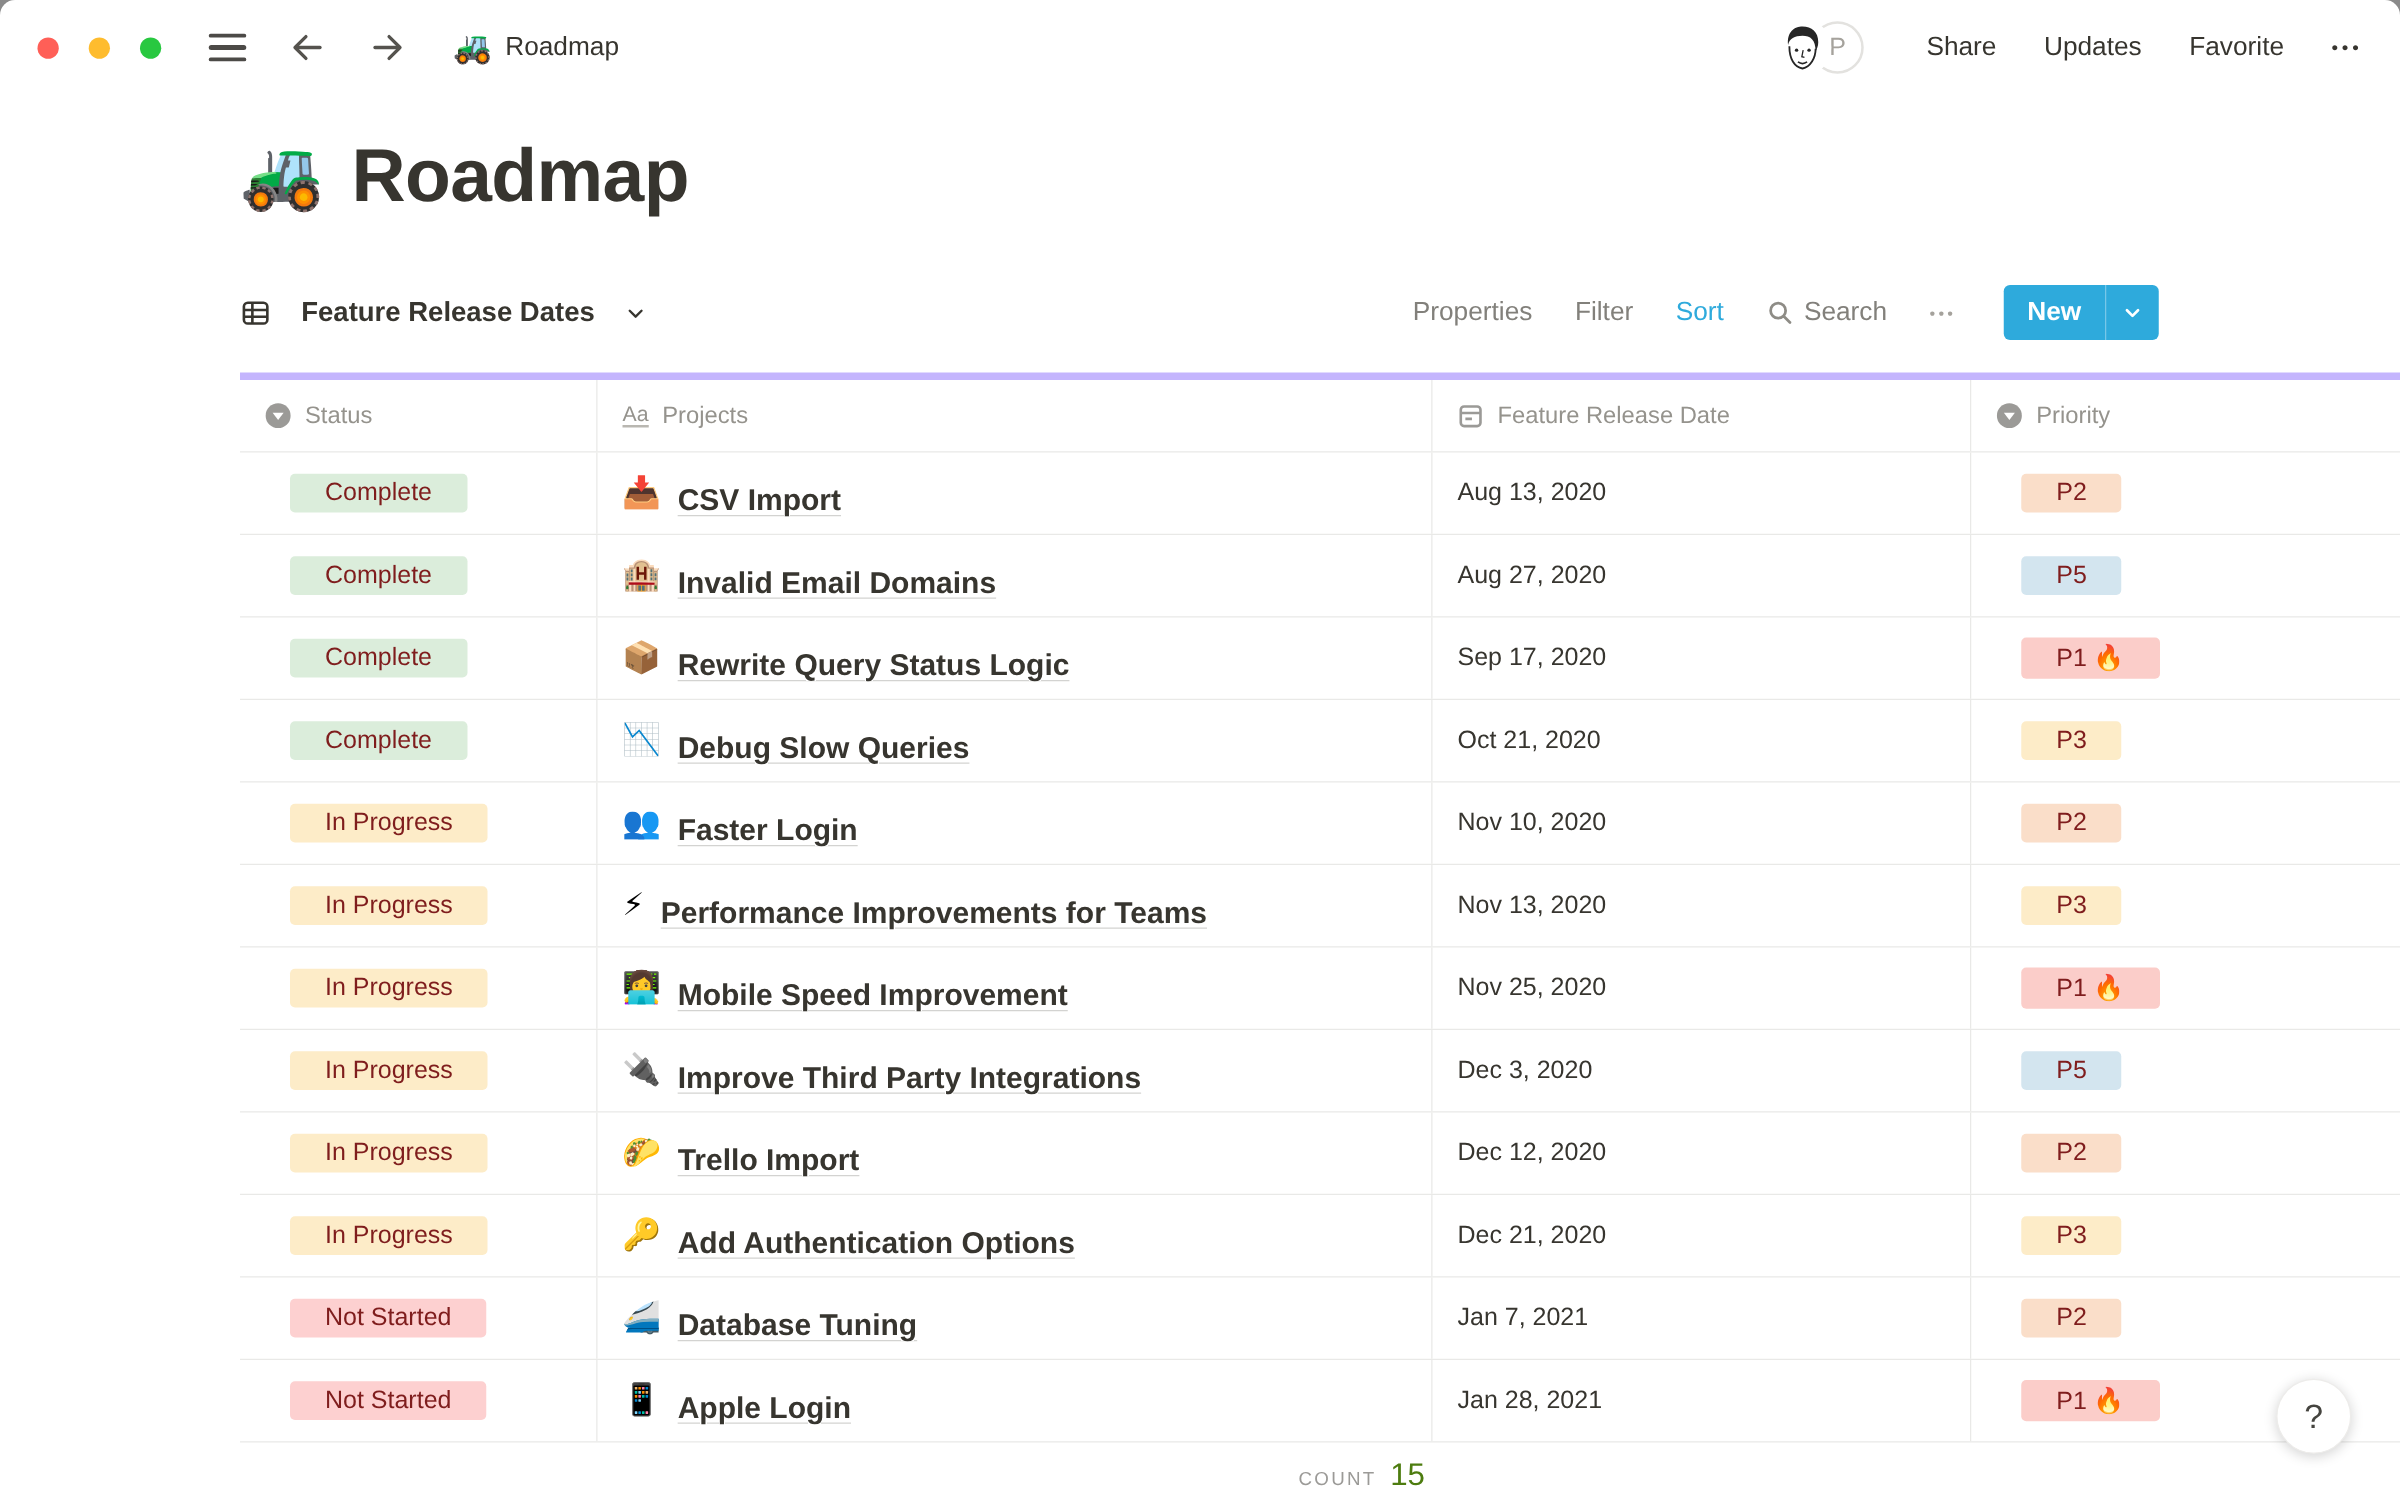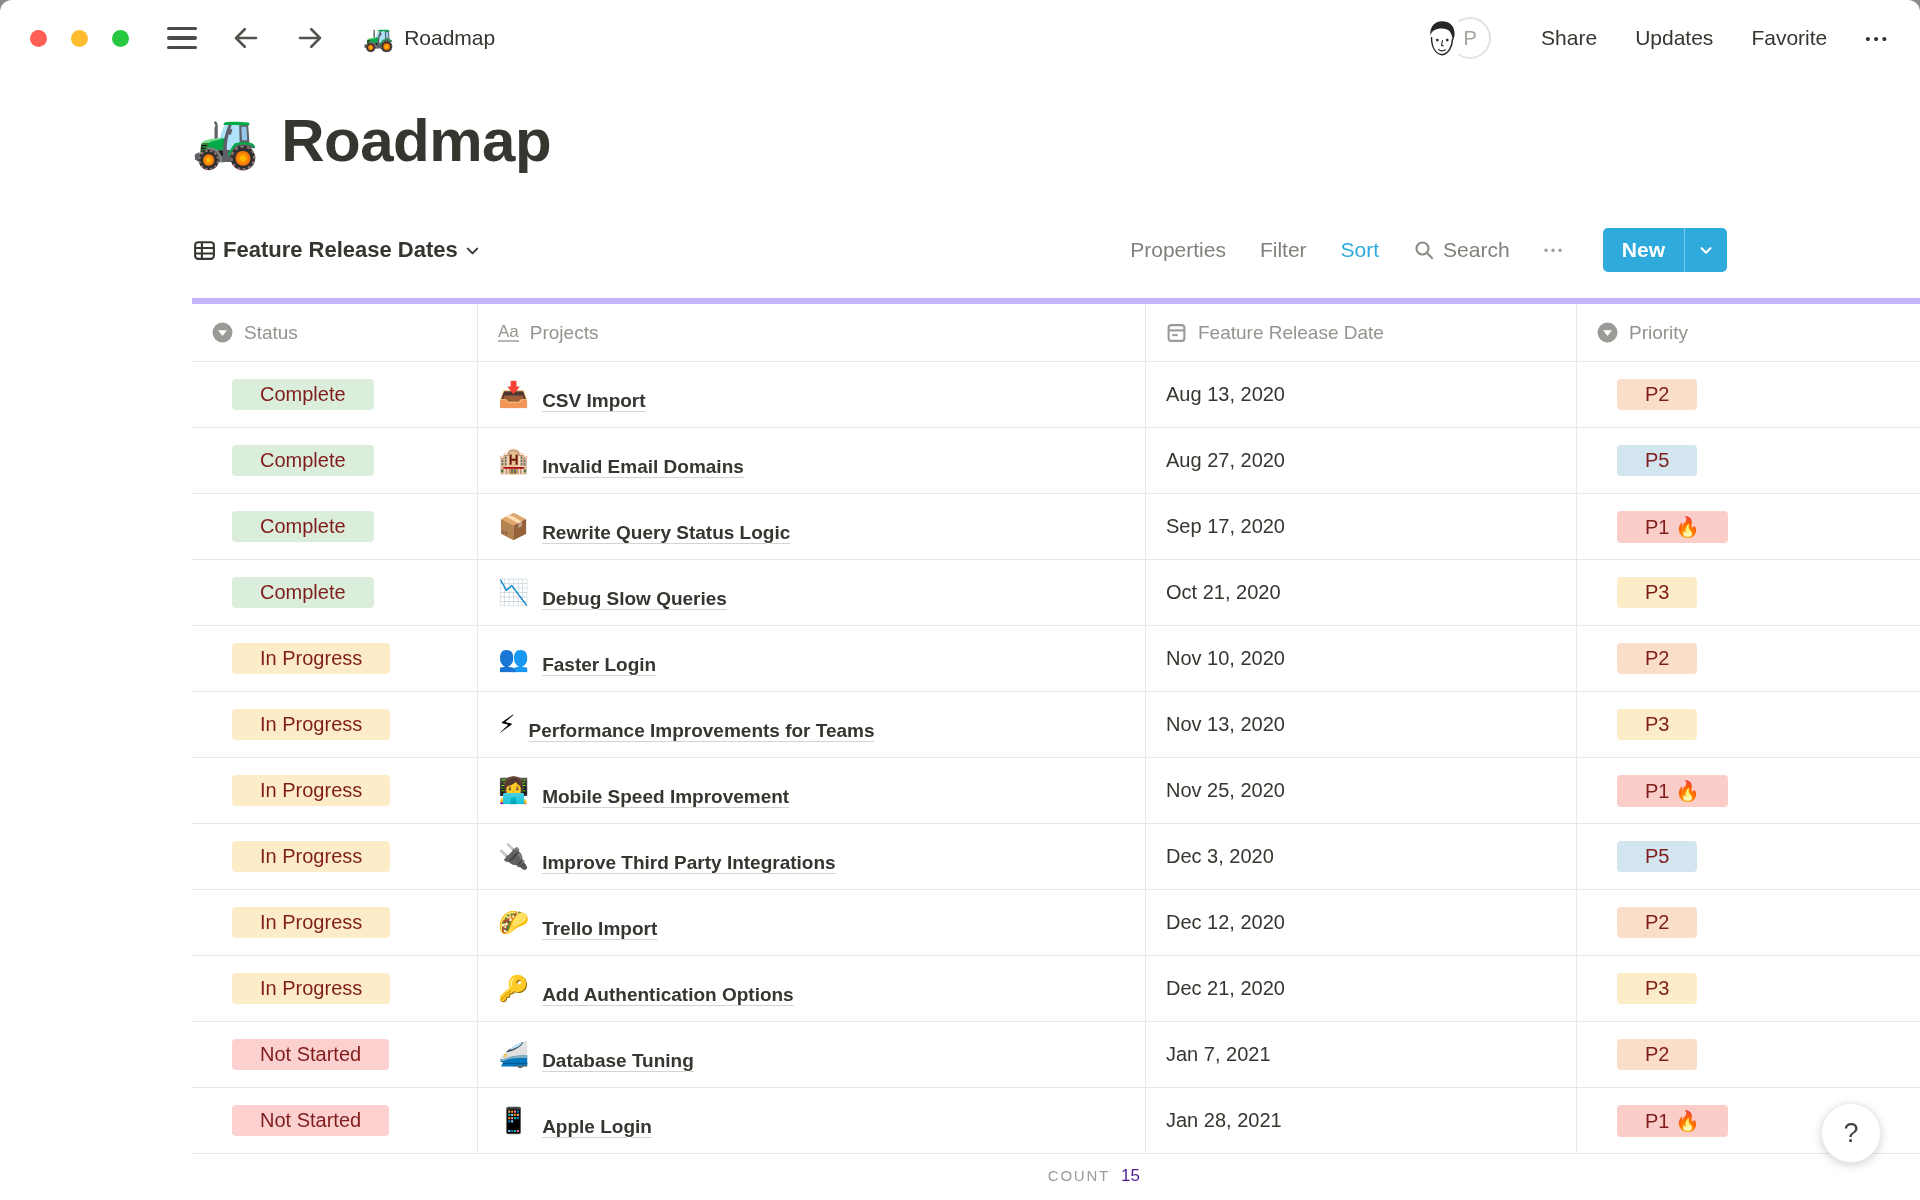--- a/index.html
+++ b/index.html
@@ -31,21 +31,21 @@
   .top-action { font-size:21px; color:#37352F; cursor:pointer; }
   .top-more { font-size:15px; letter-spacing:3px; color:#37352F; cursor:pointer; }
 
   
   .page-title { margin:28px 0 0 192px; height:72px; display:flex; align-items:center; gap:22px; }
   .page-title .emo { font-size:54px; line-height:72px; }
   .page-title .txt { font-size:60px; font-weight:700; color:#37352F; letter-spacing:-0.5px; }
 
   
   .toolbar { margin:52px 193px 0 192px; height:44px; display:flex; align-items:center; }
-  .view-left { display:flex; align-items:center; gap:6px; cursor:pointer; }
+  .view-left { display:flex; align-items:center; gap:24px; cursor:pointer; }
   .view-name { font-size:22px; font-weight:700; color:#37352F; }
   .view-right { margin-left:auto; display:flex; align-items:center; gap:34px; }
   .tb-item { font-size:21px; color:#82807B; cursor:pointer; }
   .tb-sort { color:#2EAADC; }
   .tb-search { display:flex; align-items:center; gap:8px; cursor:pointer; }
   .tb-more { font-size:13px; letter-spacing:2.5px; color:#A5A29C; cursor:pointer; }
   .new-btn { display:flex; align-items:stretch; height:44px; background:#2EAADC; border-radius:5px;
              overflow:hidden; cursor:pointer; margin-left:4px; }
   .new-main { display:flex; align-items:center; padding:0 19px; color:#fff; font-size:21px; font-weight:700; }
   .new-split { width:1px; background:rgba(255,255,255,0.35); }
@@ -58,30 +58,30 @@
   .th { display:flex; align-items:center; gap:11px; padding-left:20px; color:#95938D; font-size:19px;
         border-right:1px solid #E9E9E7; cursor:pointer; }
   .th:last-child { border-right:none; }
   .aa-icon { font-size:17px; color:#95938D; border-bottom:2px solid #B9B7B1; line-height:1.05; }
   .tr { height:66px; border-bottom:1px solid #E9E9E7; }
   .td { display:flex; align-items:center; padding-left:20px; border-right:1px solid #E9E9E7; }
   .td:last-child { border-right:none; }
   .badge { display:inline-flex; align-items:center; border-radius:4px; padding:4px 28px;
            font-size:20px; color:#7f1d1d; white-space:nowrap; cursor:pointer;margin-left:20px; }
   .p-emoji { font-size:25px; margin-right:13px; line-height:1; }
-  .p-link { font-size:19px; font-weight:600; color:#37352F; cursor:pointer;
+  .p-link { font-size:24px; font-weight:600; color:#37352F; cursor:pointer;
             text-decoration:underline; text-decoration-color:rgba(55,53,47,0.22);
             text-decoration-thickness:1px; text-underline-offset:4px;margin-top:12px; }
   .date-txt { font-size:20px; color:#37352F; }
 
   
   .table-footer { width:954px; height:46px; display:flex; justify-content:flex-end;
                   align-items:baseline; gap:11px; padding:12px 6px 0 0; }
   .count-label { font-size:15px; letter-spacing:1.8px; color:#9B9A97; }
-  .count-value { font-size:17px; color:#4c1d95; }
+  .count-value { font-size:25px; color:#4d7c0f; }
 
   
   .help-btn { position:absolute; left:1821px; top:1103px; width:60px; height:60px; border-radius:50%;
               background:#fff; border:1px solid #EDECEA; box-shadow:0 2px 10px rgba(0,0,0,0.18);
               display:flex; align-items:center; justify-content:center; font-size:27px; color:#45443F;
               cursor:pointer; z-index:5; }
 </style>
 </head>
 <body>
 

